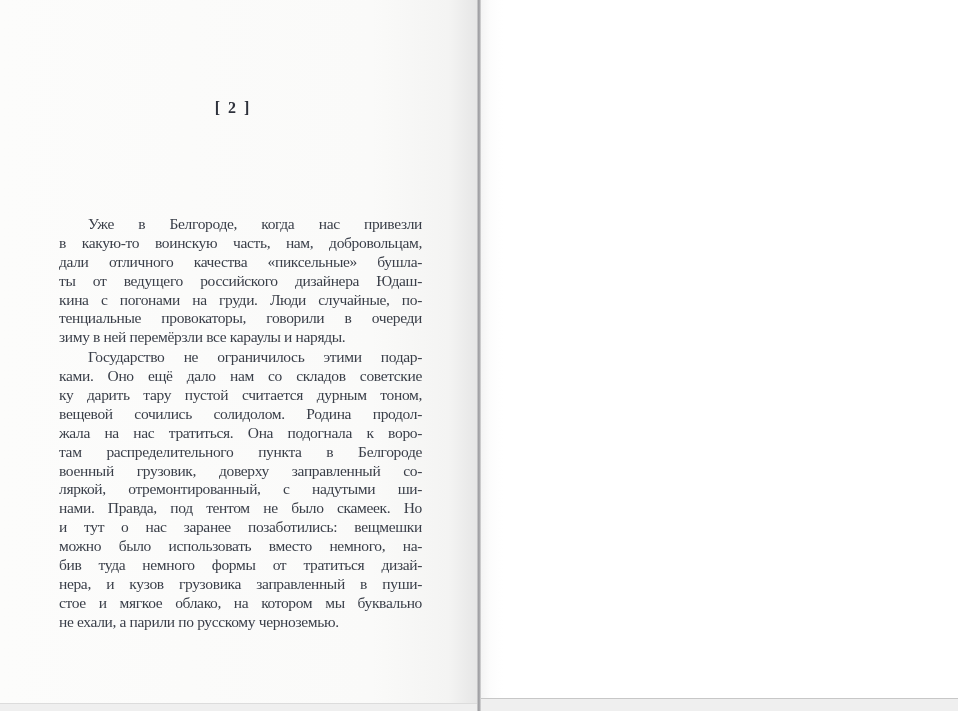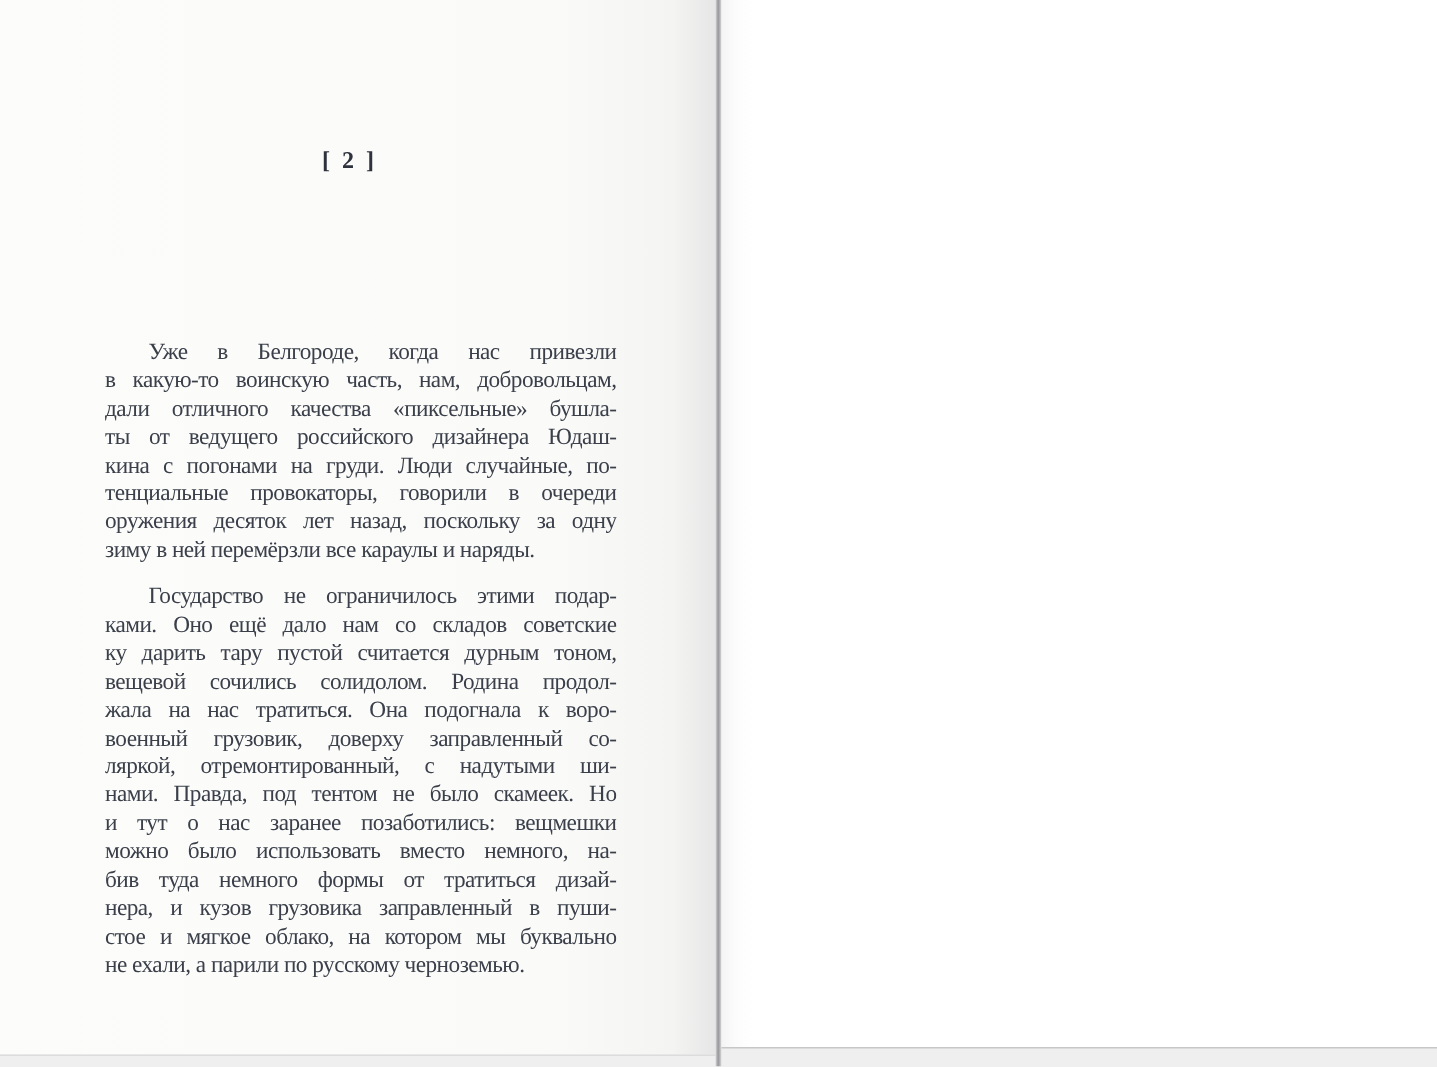--- a/index.html
+++ b/index.html
@@ -53,21 +53,21 @@
   .text-block {
     position: absolute;
     font-size: 15.5px;
     letter-spacing: -0.35px;
     color: #3a3f49;
   }
   .text-block.left {
     left: 58px; top: 214px;
     width: 365px;
   }
-  .paragraph { margin: 12px; }
+  .paragraph { margin: 1px; }
   .line {
     height: 18.9px;
     line-height: 18.9px;
     overflow: hidden;
     text-align: justify;
     text-align-last: justify;
   }
   .line.last { text-align-last: left; font-family: Liberation Serif, serif; }
   .line.first-indent { text-indent: 29px; }
 </style>
@@ -79,29 +79,29 @@
   <div class="page-left">
     <div class="chapter-marker">[ 2 ]</div>
     <div class="text-block left">
         <div class="paragraph">
           <div class="line first-indent">Уже в Белгороде, когда нас привезли</div>
           <div class="line">в какую-то воинскую часть, нам, добровольцам,</div>
           <div class="line">дали отличного качества «пиксельные» бушла-</div>
           <div class="line">ты от ведущего российского дизайнера Юдаш-</div>
           <div class="line">кина с погонами на груди. Люди случайные, по-</div>
           <div class="line">тенциальные провокаторы, говорили в очереди</div>
-          <div class="line">оружения десяток лет назад, поскольку за одну</div>
           <div class="line last">зиму в ней перемёрзли все караулы и наряды.</div>
         </div>
         <div class="paragraph">
           <div class="line first-indent">Государство не ограничилось этими подар-</div>
           <div class="line">ками. Оно ещё дало нам со складов советские</div>
           <div class="line">ку дарить тару пустой считается дурным тоном,</div>
           <div class="line">вещевой сочились солидолом. Родина продол-</div>
           <div class="line">жала на нас тратиться. Она подогнала к воро-</div>
+          <div class="line">там распределительного пункта в Белгороде</div>
           <div class="line">военный грузовик, доверху заправленный со-</div>
           <div class="line">ляркой, отремонтированный, с надутыми ши-</div>
           <div class="line">нами. Правда, под тентом не было скамеек. Но</div>
           <div class="line">и тут о нас заранее позаботились: вещмешки</div>
           <div class="line">можно было использовать вместо немного, на-</div>
           <div class="line">бив туда немного формы от тратиться дизай-</div>
           <div class="line">нера, и кузов грузовика заправленный в пуши-</div>
           <div class="line">стое и мягкое облако, на котором мы буквально</div>
           <div class="line last">не ехали, а парили по русскому черноземью.</div>
         </div>

